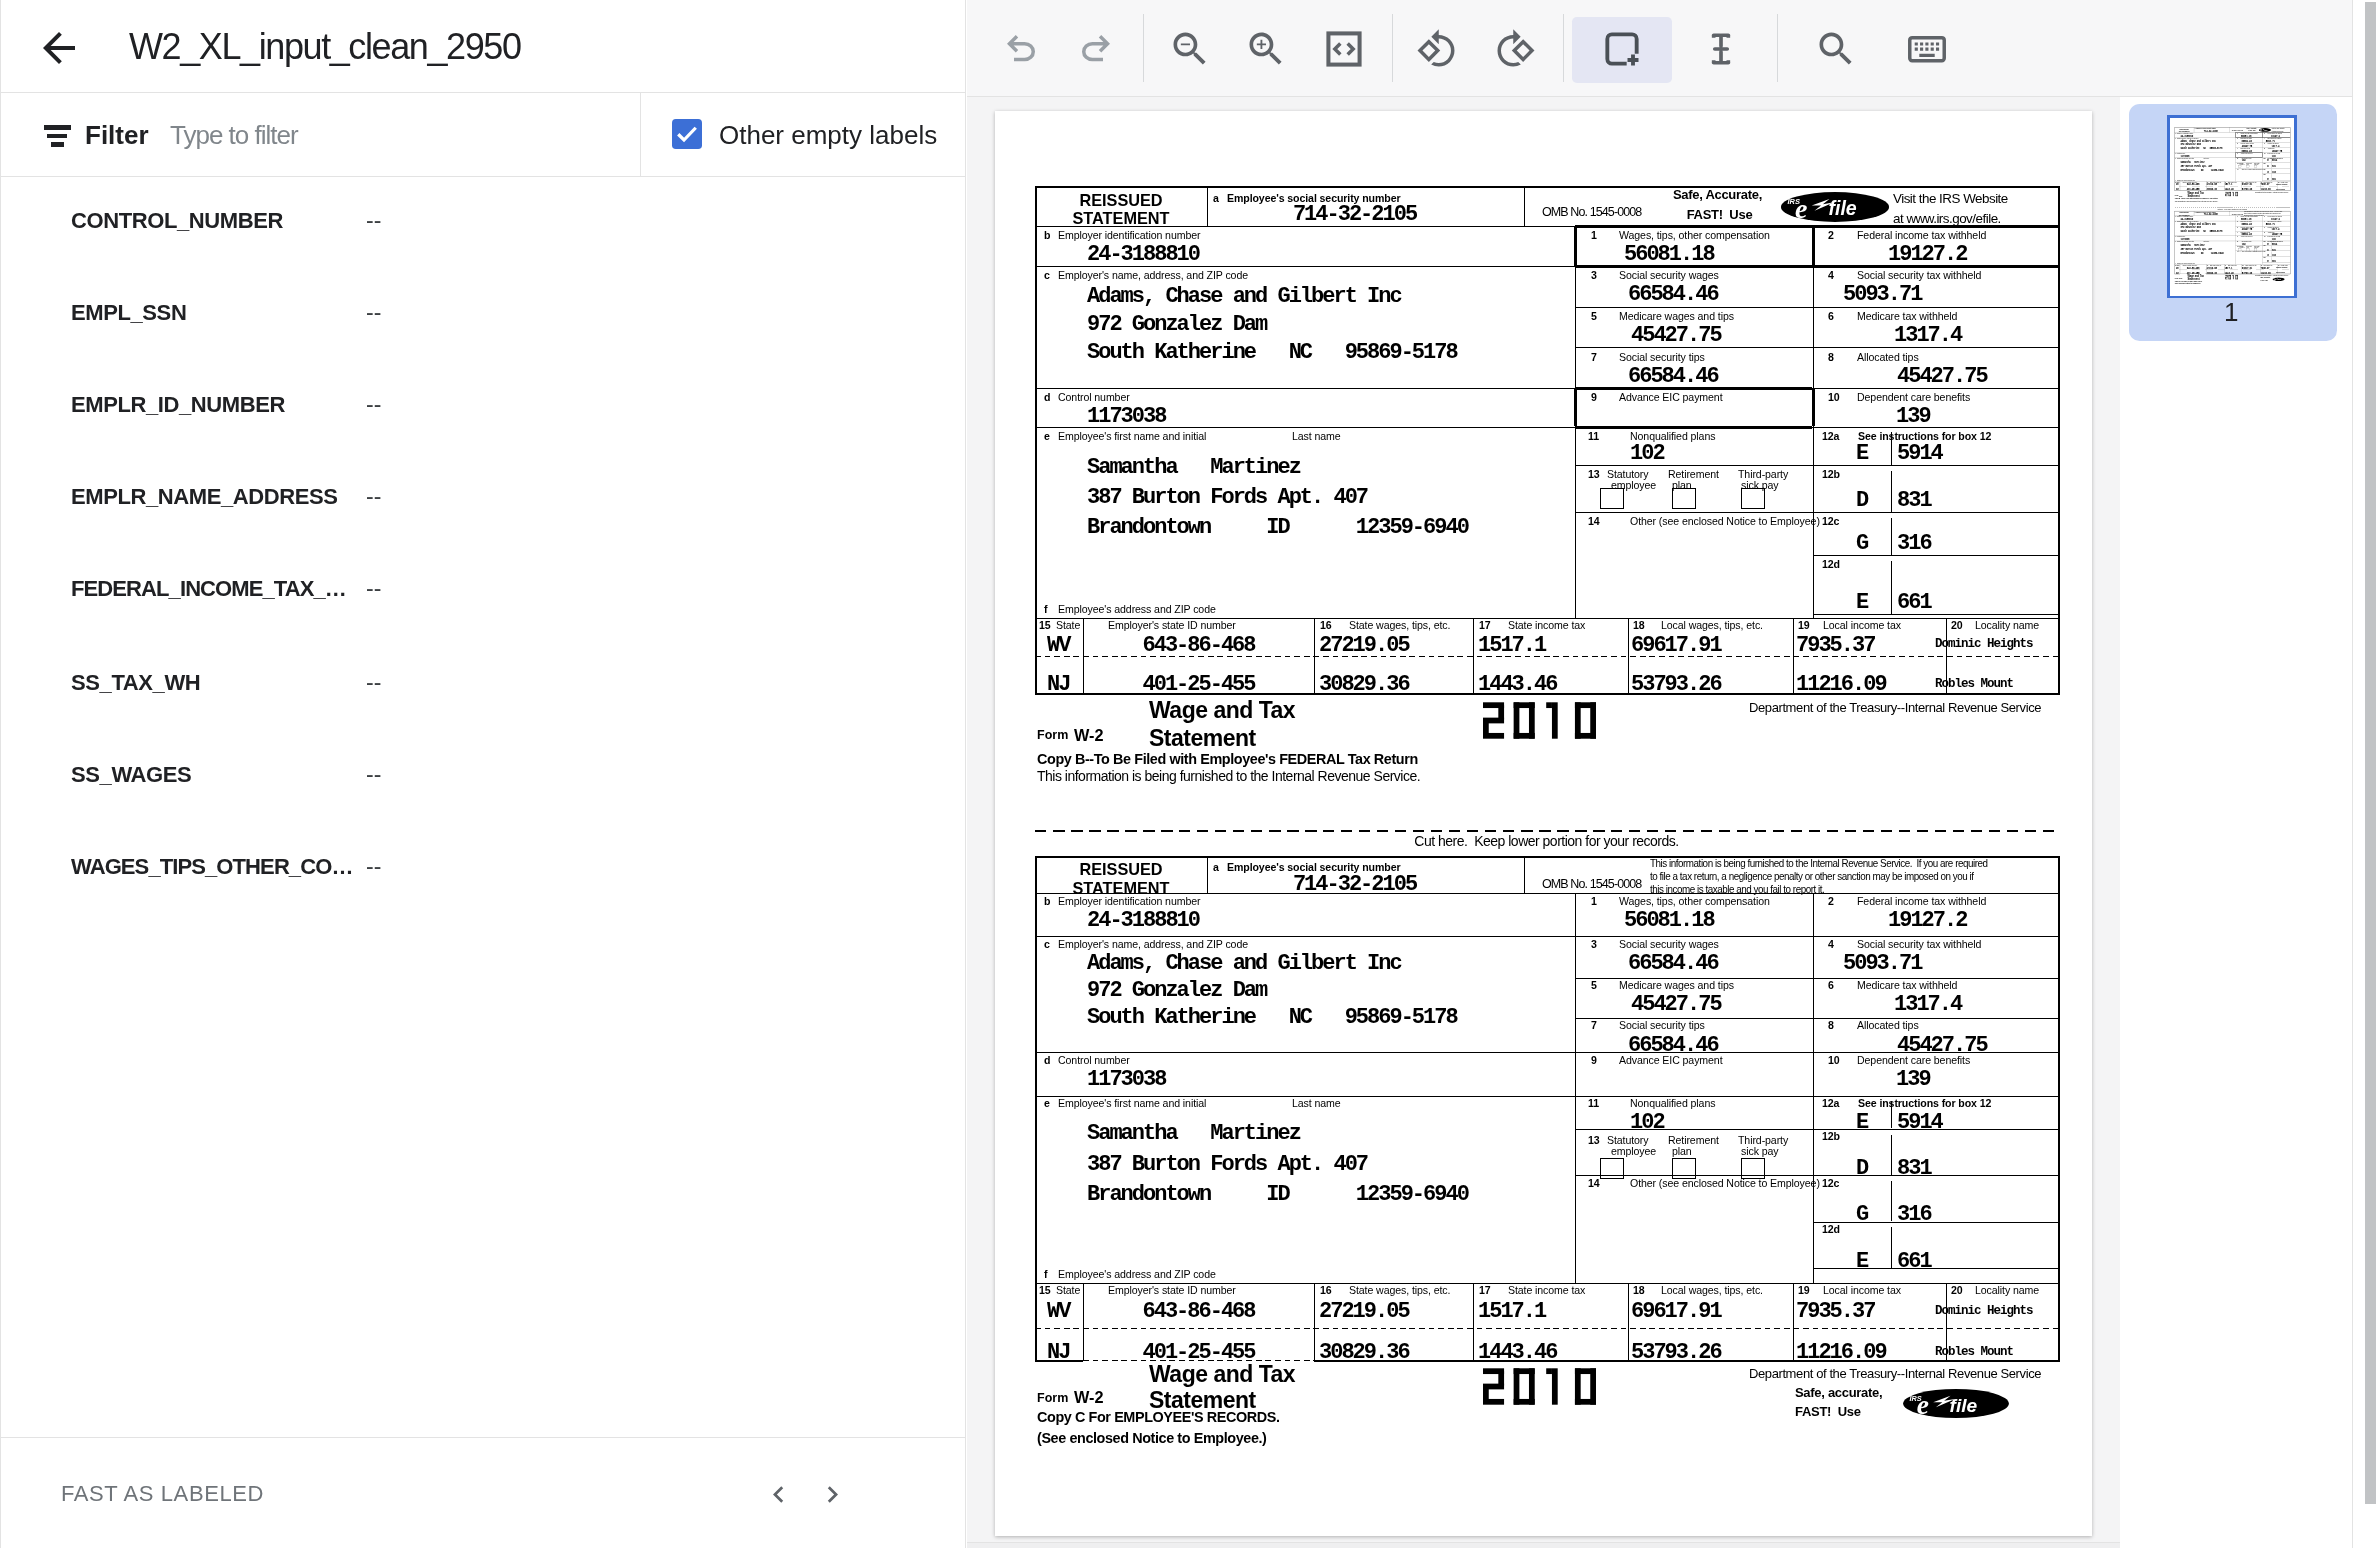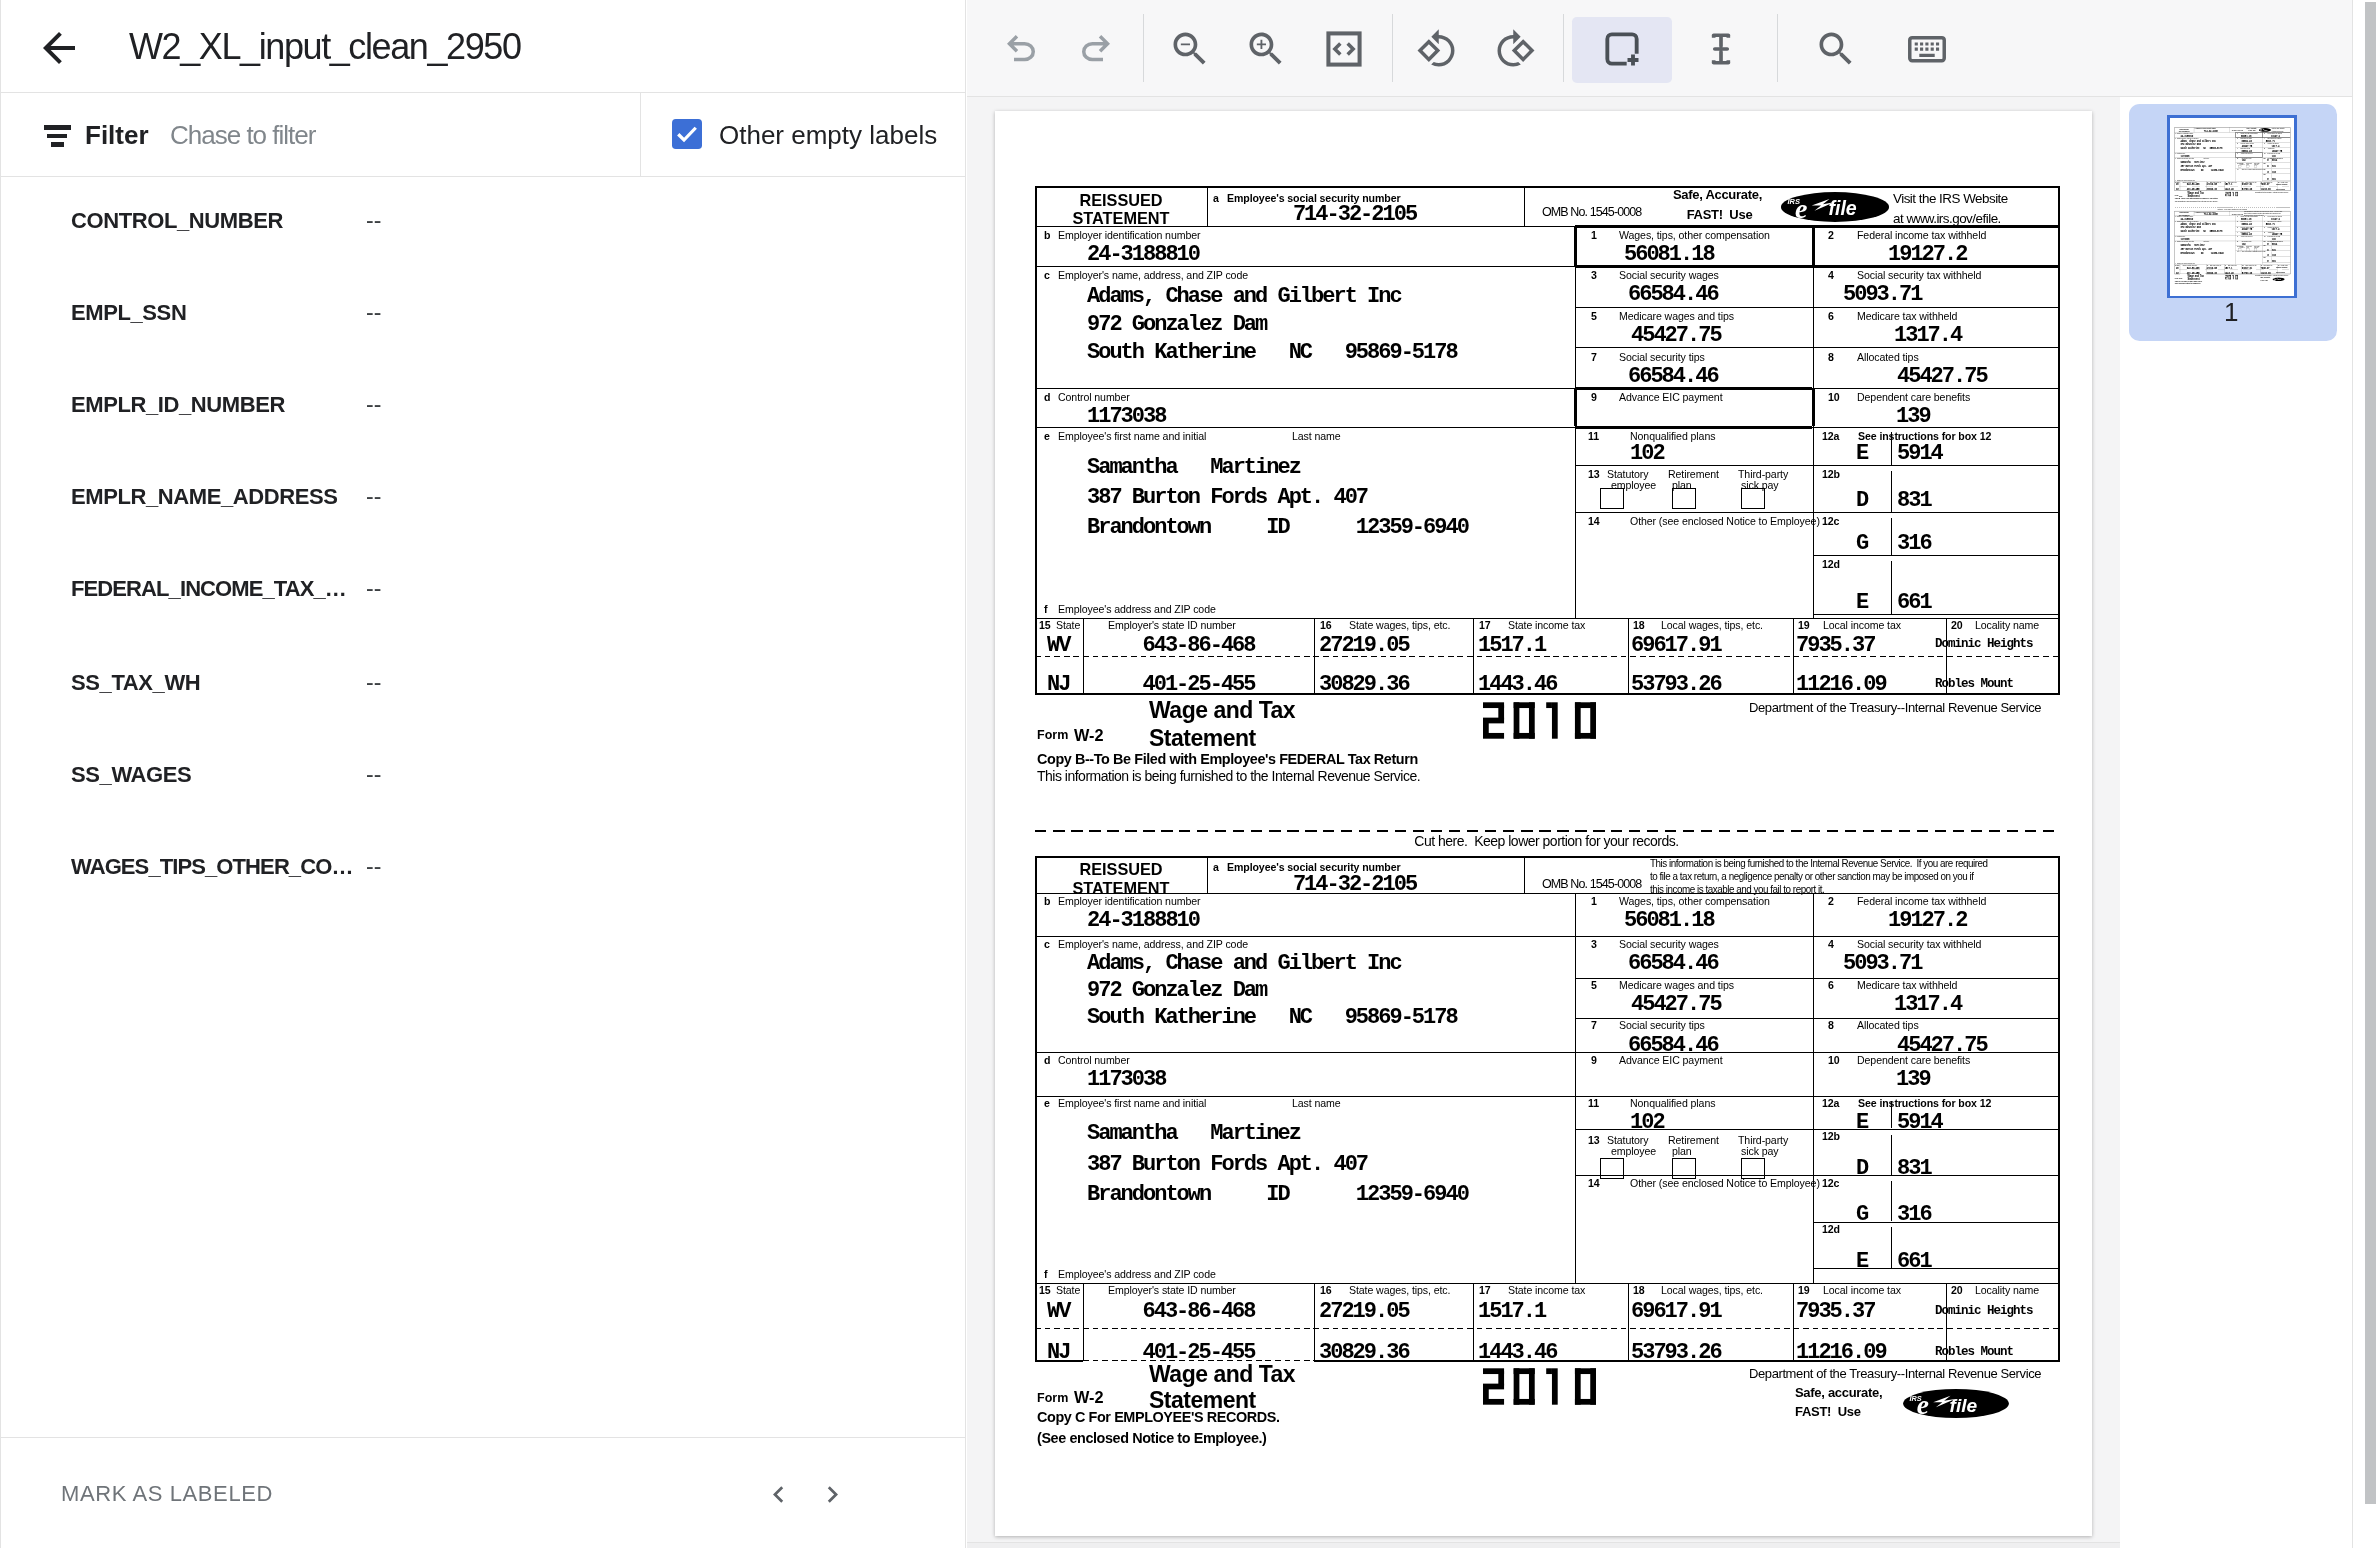--- a/index.html
+++ b/index.html
@@ -800,21 +800,21 @@
     <path d="M20 11H7.83l5.59-5.59L12 4l-8 8 8 8 1.41-1.41L7.83 13H20v-2z"></path>
   </svg>
 <div class="abs" style="left:129px;top:27px;font-size:36px;color:#202124;line-height:40px;letter-spacing:-1.4px">W2_XL_input_clean_2950</div>
 <div class="gln" style="left:0px;top:92px;width:965px;height:1.4px"></div>
 <div class="abs" style="left:44px;top:125px">
     <div style="position:absolute;left:0;top:0;width:27px;height:4.8px;background:#202124"></div>
     <div style="position:absolute;left:3.4px;top:8.6px;width:20px;height:4.8px;background:#202124"></div>
     <div style="position:absolute;left:6.7px;top:17.3px;width:13.4px;height:4.8px;background:#202124"></div>
   </div>
 <div class="abs" style="left:85px;top:122px;font-size:26px;font-weight:bold;color:#202124;line-height:27px">Filter</div>
-<div class="abs" style="left:170px;top:122px;font-size:26px;color:#80868b;letter-spacing:-1px;line-height:27px">Chase to filter</div>
+<div class="abs" style="left:170px;top:122px;font-size:26px;color:#80868b;letter-spacing:-1px;line-height:27px">Type to filter</div>
 <div class="gln" style="left:640px;top:93px;width:1.4px;height:83px"></div>
 <div class="abs" style="left:672px;top:119px;width:30px;height:30px;background:#3c6fd6;border-radius:3.8px"><svg width="30" height="30" viewBox="0 0 24 24">
       <path fill="none" stroke="#fff" stroke-width="2.6" d="M5 12.2l4.6 4.6L19 7"></path>
     </svg></div>
 <div class="abs" style="left:719px;top:122px;font-size:26px;color:#202124;line-height:27px">Other empty labels</div>
 <div class="gln" style="left:0px;top:176px;width:965px;height:1.4px"></div>
 <div class="abs" style="left:71px;top:207px;font-size:22px;font-weight:bold;letter-spacing:-0.4px;color:#202124;line-height:27px">CONTROL_NUMBER</div>
 <div class="abs" style="left:366px;top:207px;font-size:23px;color:#3c4043;line-height:27px">--</div>
 <div class="abs" style="left:71px;top:299px;font-size:22px;font-weight:bold;letter-spacing:-0.4px;color:#202124;line-height:27px">EMPL_SSN</div>
 <div class="abs" style="left:366px;top:299px;font-size:23px;color:#3c4043;line-height:27px">--</div>
@@ -824,21 +824,21 @@
 <div class="abs" style="left:366px;top:483px;font-size:23px;color:#3c4043;line-height:27px">--</div>
 <div class="abs" style="left:71px;top:575px;font-size:22px;font-weight:bold;letter-spacing:-0.9px;color:#202124;line-height:27px">FEDERAL_INCOME_TAX_…</div>
 <div class="abs" style="left:366px;top:575px;font-size:23px;color:#3c4043;line-height:27px">--</div>
 <div class="abs" style="left:71px;top:669px;font-size:22px;font-weight:bold;letter-spacing:-0.4px;color:#202124;line-height:27px">SS_TAX_WH</div>
 <div class="abs" style="left:366px;top:669px;font-size:23px;color:#3c4043;line-height:27px">--</div>
 <div class="abs" style="left:71px;top:761px;font-size:22px;font-weight:bold;letter-spacing:-0.4px;color:#202124;line-height:27px">SS_WAGES</div>
 <div class="abs" style="left:366px;top:761px;font-size:23px;color:#3c4043;line-height:27px">--</div>
 <div class="abs" style="left:71px;top:853px;font-size:22px;font-weight:bold;letter-spacing:-0.9px;color:#202124;line-height:27px">WAGES_TIPS_OTHER_CO…</div>
 <div class="abs" style="left:366px;top:853px;font-size:23px;color:#3c4043;line-height:27px">--</div>
 <div class="gln" style="left:0px;top:1437px;width:965px;height:1.4px"></div>
-<div class="abs" style="left:61px;top:1480px;font-size:22px;letter-spacing:0.6px;color:#6f7479;line-height:27px">MARK AS LABELED</div>
+<div class="abs" style="left:61px;top:1480px;font-size:22px;letter-spacing:0.6px;color:#6f7479;line-height:27px">FAST AS LABELED</div>
 <svg class="abs" style="left:762px;top:1478px" width="33" height="33" viewBox="0 0 24 24" fill="#5f6368">
     <path d="M15.41 7.41L14 6l-6 6 6 6 1.41-1.41L10.83 12z"></path>
   </svg>
 <svg class="abs" style="left:816px;top:1478px" width="33" height="33" viewBox="0 0 24 24" fill="#5f6368">
     <path d="M8.59 16.59L10 18l6-6-6-6-1.41 1.41L13.17 12z"></path>
   </svg>
 <div class="gln" style="left:965px;top:0px;width:1.4px;height:1549px"></div>
 <div class="gln" style="left:0px;top:0px;width:1px;height:1549px"></div>
 
 </body></html>

